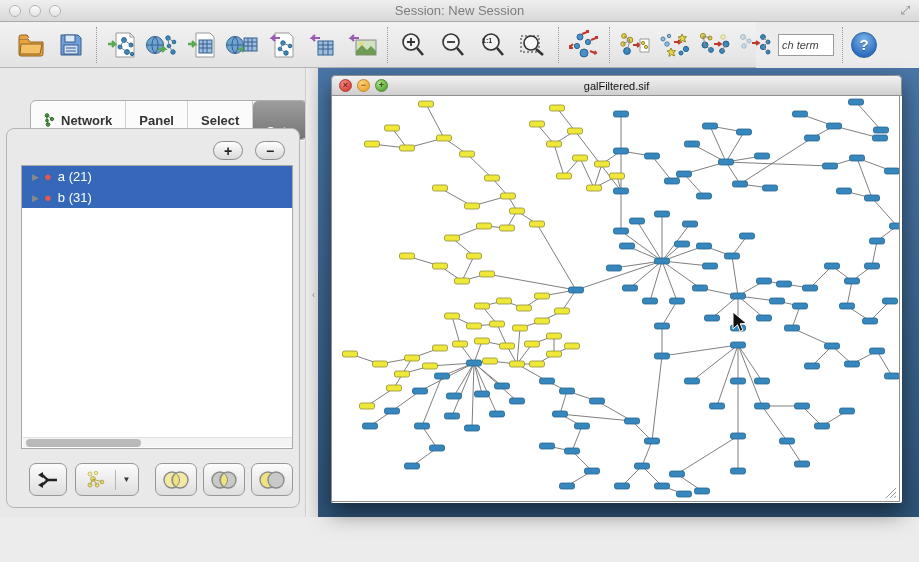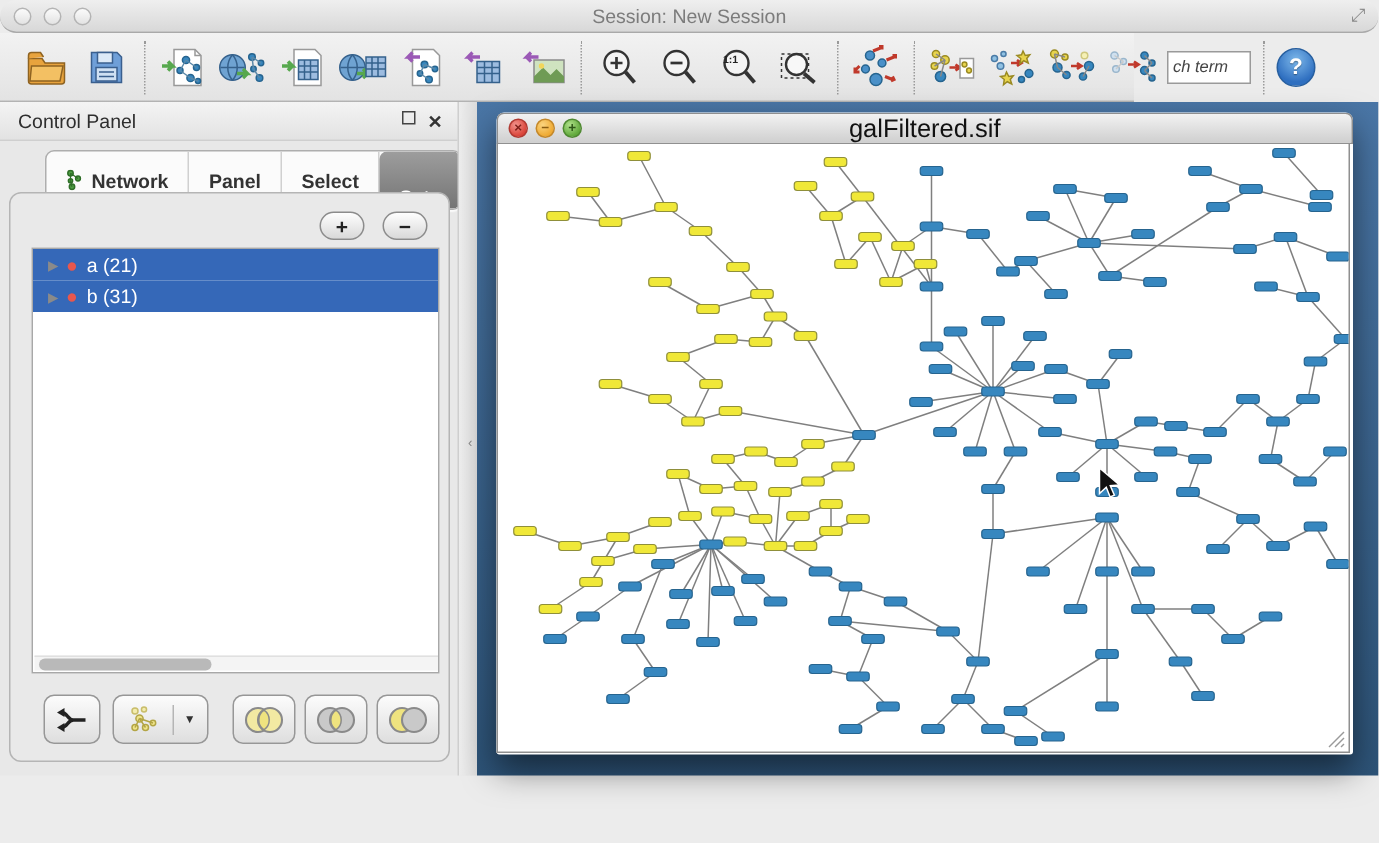--- a/index.html
+++ b/index.html
@@ -3,21 +3,21 @@
 <meta charset="utf-8">
 <style>
   * { margin:0; padding:0; box-sizing:border-box; }
   html,body { width:919px; height:562px; overflow:hidden;
     font-family:"Liberation Sans", sans-serif; background:#ececec; }
   #app { position:relative; width:919px; height:562px; background:#ececec; }
 
   
   .titlebar { position:absolute; left:0; top:0; width:919px; height:22px;
     background:linear-gradient(#efefef,#d8d8d8); border-bottom:1px solid #a9a9a9;
-    display:flex; align-items:center;border-radius:11px; }
+    display:flex; align-items:center; }
   .traffic { display:flex; gap:8px; margin-left:9px; }
   .tl { width:12px; height:12px; border-radius:50%; border:1px solid #b4b4b4;
     background:linear-gradient(#fbfbfb,#e3e3e3); }
   .title-text { position:absolute; left:0; right:0; text-align:center;
     font-size:13px; color:#7c7c7c; }
   .fullscreen-ic { position:absolute; right:6px; top:3px; width:15px; height:15px;
     color:#8a8a8a; font-size:12px; line-height:15px; text-align:center; }
 
   
   .toolbar { position:absolute; left:0; top:22px; width:756px; height:46px;
@@ -101,21 +101,21 @@
     border-radius:5px 5px 0 0; display:flex; align-items:center; position:relative; }
   .nw-lights { display:flex; gap:5px; margin-left:7px; }
   .nwl { width:13px; height:13px; border-radius:50%; font-size:9px; font-weight:bold;
     display:flex; align-items:center; justify-content:center; line-height:1; }
   .nwl.red { background:radial-gradient(circle at 35% 30%, #f2938c, #da453a 70%);
     border:1px solid #b13a32; color:#7e201a; }
   .nwl.yellow { background:radial-gradient(circle at 35% 30%, #fad47f, #efaa33 70%);
     border:1px solid #c4882a; color:#8a5d12; }
   .nwl.green { background:radial-gradient(circle at 35% 30%, #b0e18a, #61a93c 70%);
     border:1px solid #4f8a31; color:#2d5718; }
-  .nw-title { position:absolute; left:0; right:0; text-align:center; font-size:17px;
+  .nw-title { position:absolute; left:0; right:0; text-align:center; font-size:11px;
     color:#111; }
   .graph-area { position:relative; width:569px; height:406px; background:#fff;
     border:1px solid #8f8f8f; border-top:none; overflow:hidden; }
   .grip { position:absolute; right:2px; bottom:2px; width:13px; height:13px;
     color:#9a9a9a; }
 
   
   .statusbar { position:absolute; left:0; top:517px; width:919px; height:45px;
     background:#ececec; border-top:1px solid #c6c6c6; }
   .tasks-btn { position:absolute; left:13px; top:14px; width:21px; height:21px;
@@ -400,27 +400,20 @@
       </div>
       <input class="searchbox" readonly="" value="ch term" style="">
     </div>
     <div class="tb-sep"></div>
     <div class="tb-group">
       <div class="help-btn">?</div>
     </div>
   </div>
 
   <div class="left-panel">
-    <div class="cp-header">
-      <span class="cp-title">Control Panel</span>
-      <span class="cp-hicons">
-        <span class="cp-float"></span>
-        <span class="cp-close">✕</span>
-      </span>
-    </div>
 
     <div class="tabbar">
       <div class="tab">
         <svg class="net-glyph" viewBox="0 0 12 14">
             <g fill="#4f9e43" stroke="#2f6e28">
               <circle cx="3" cy="2.5" r="1.8"></circle>
               <circle cx="8" cy="6" r="1.6"></circle>
               <circle cx="3" cy="7.5" r="1.4"></circle>
               <circle cx="4" cy="11.5" r="1.8"></circle>
             </g>

